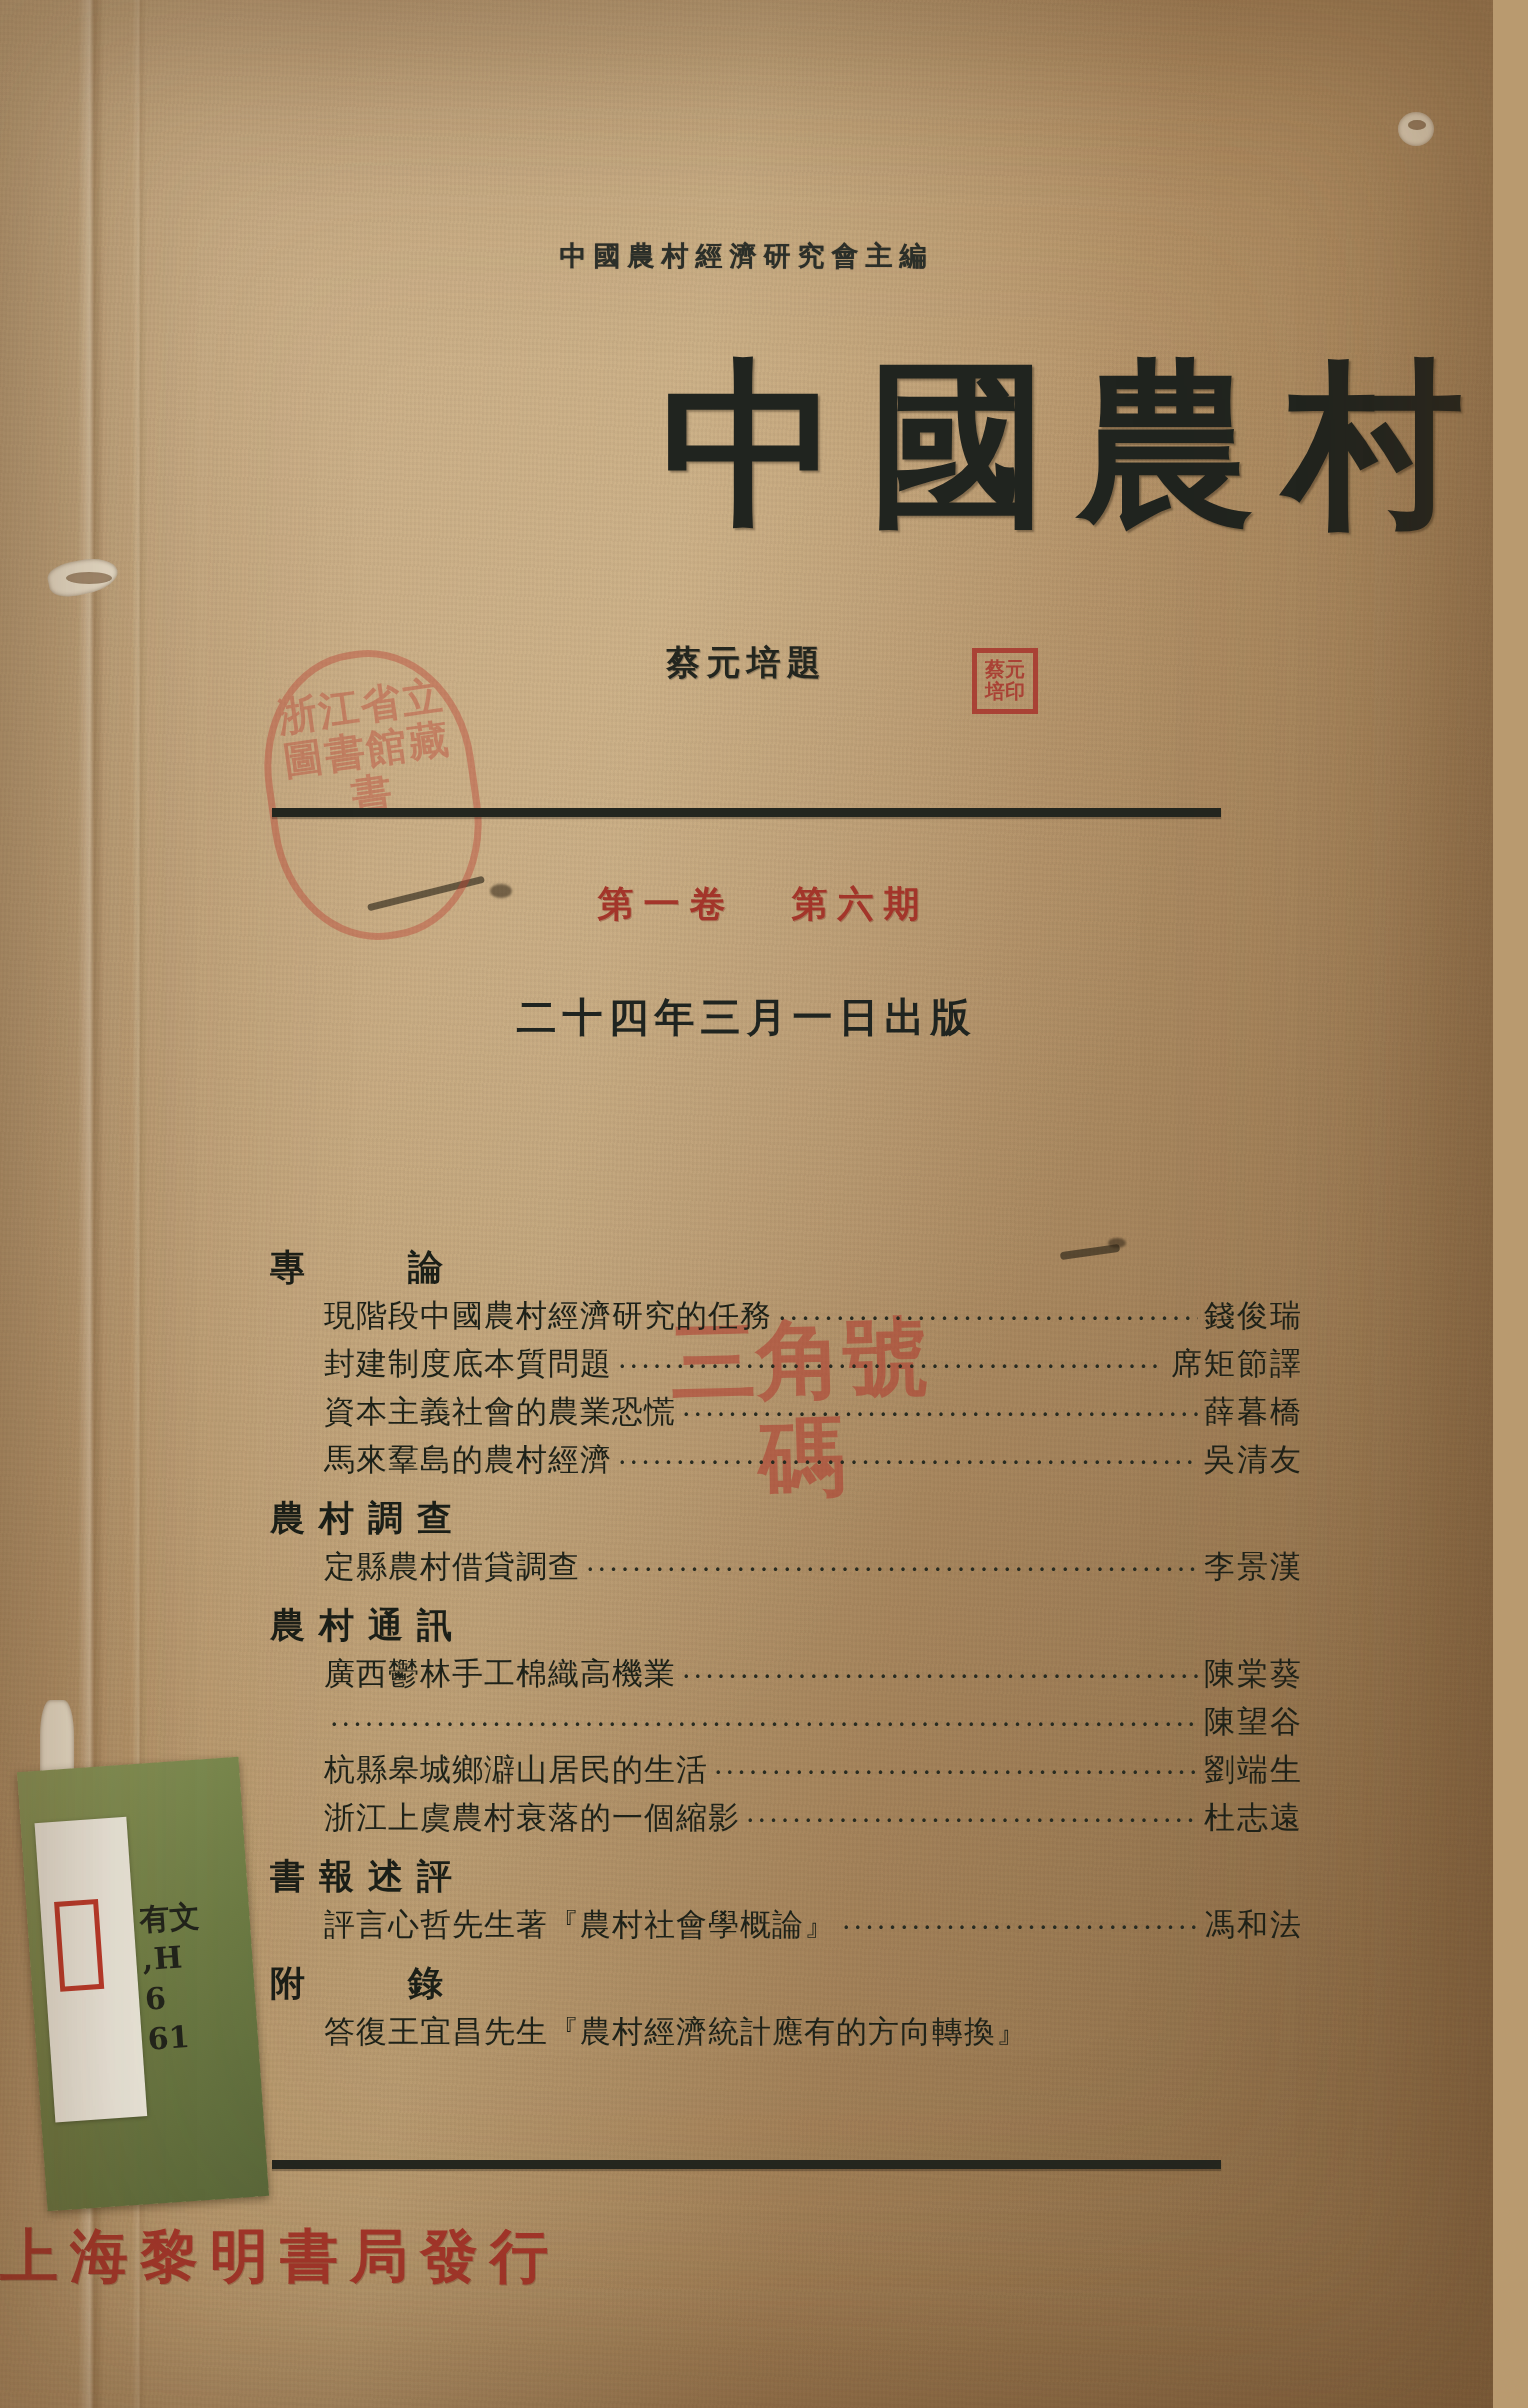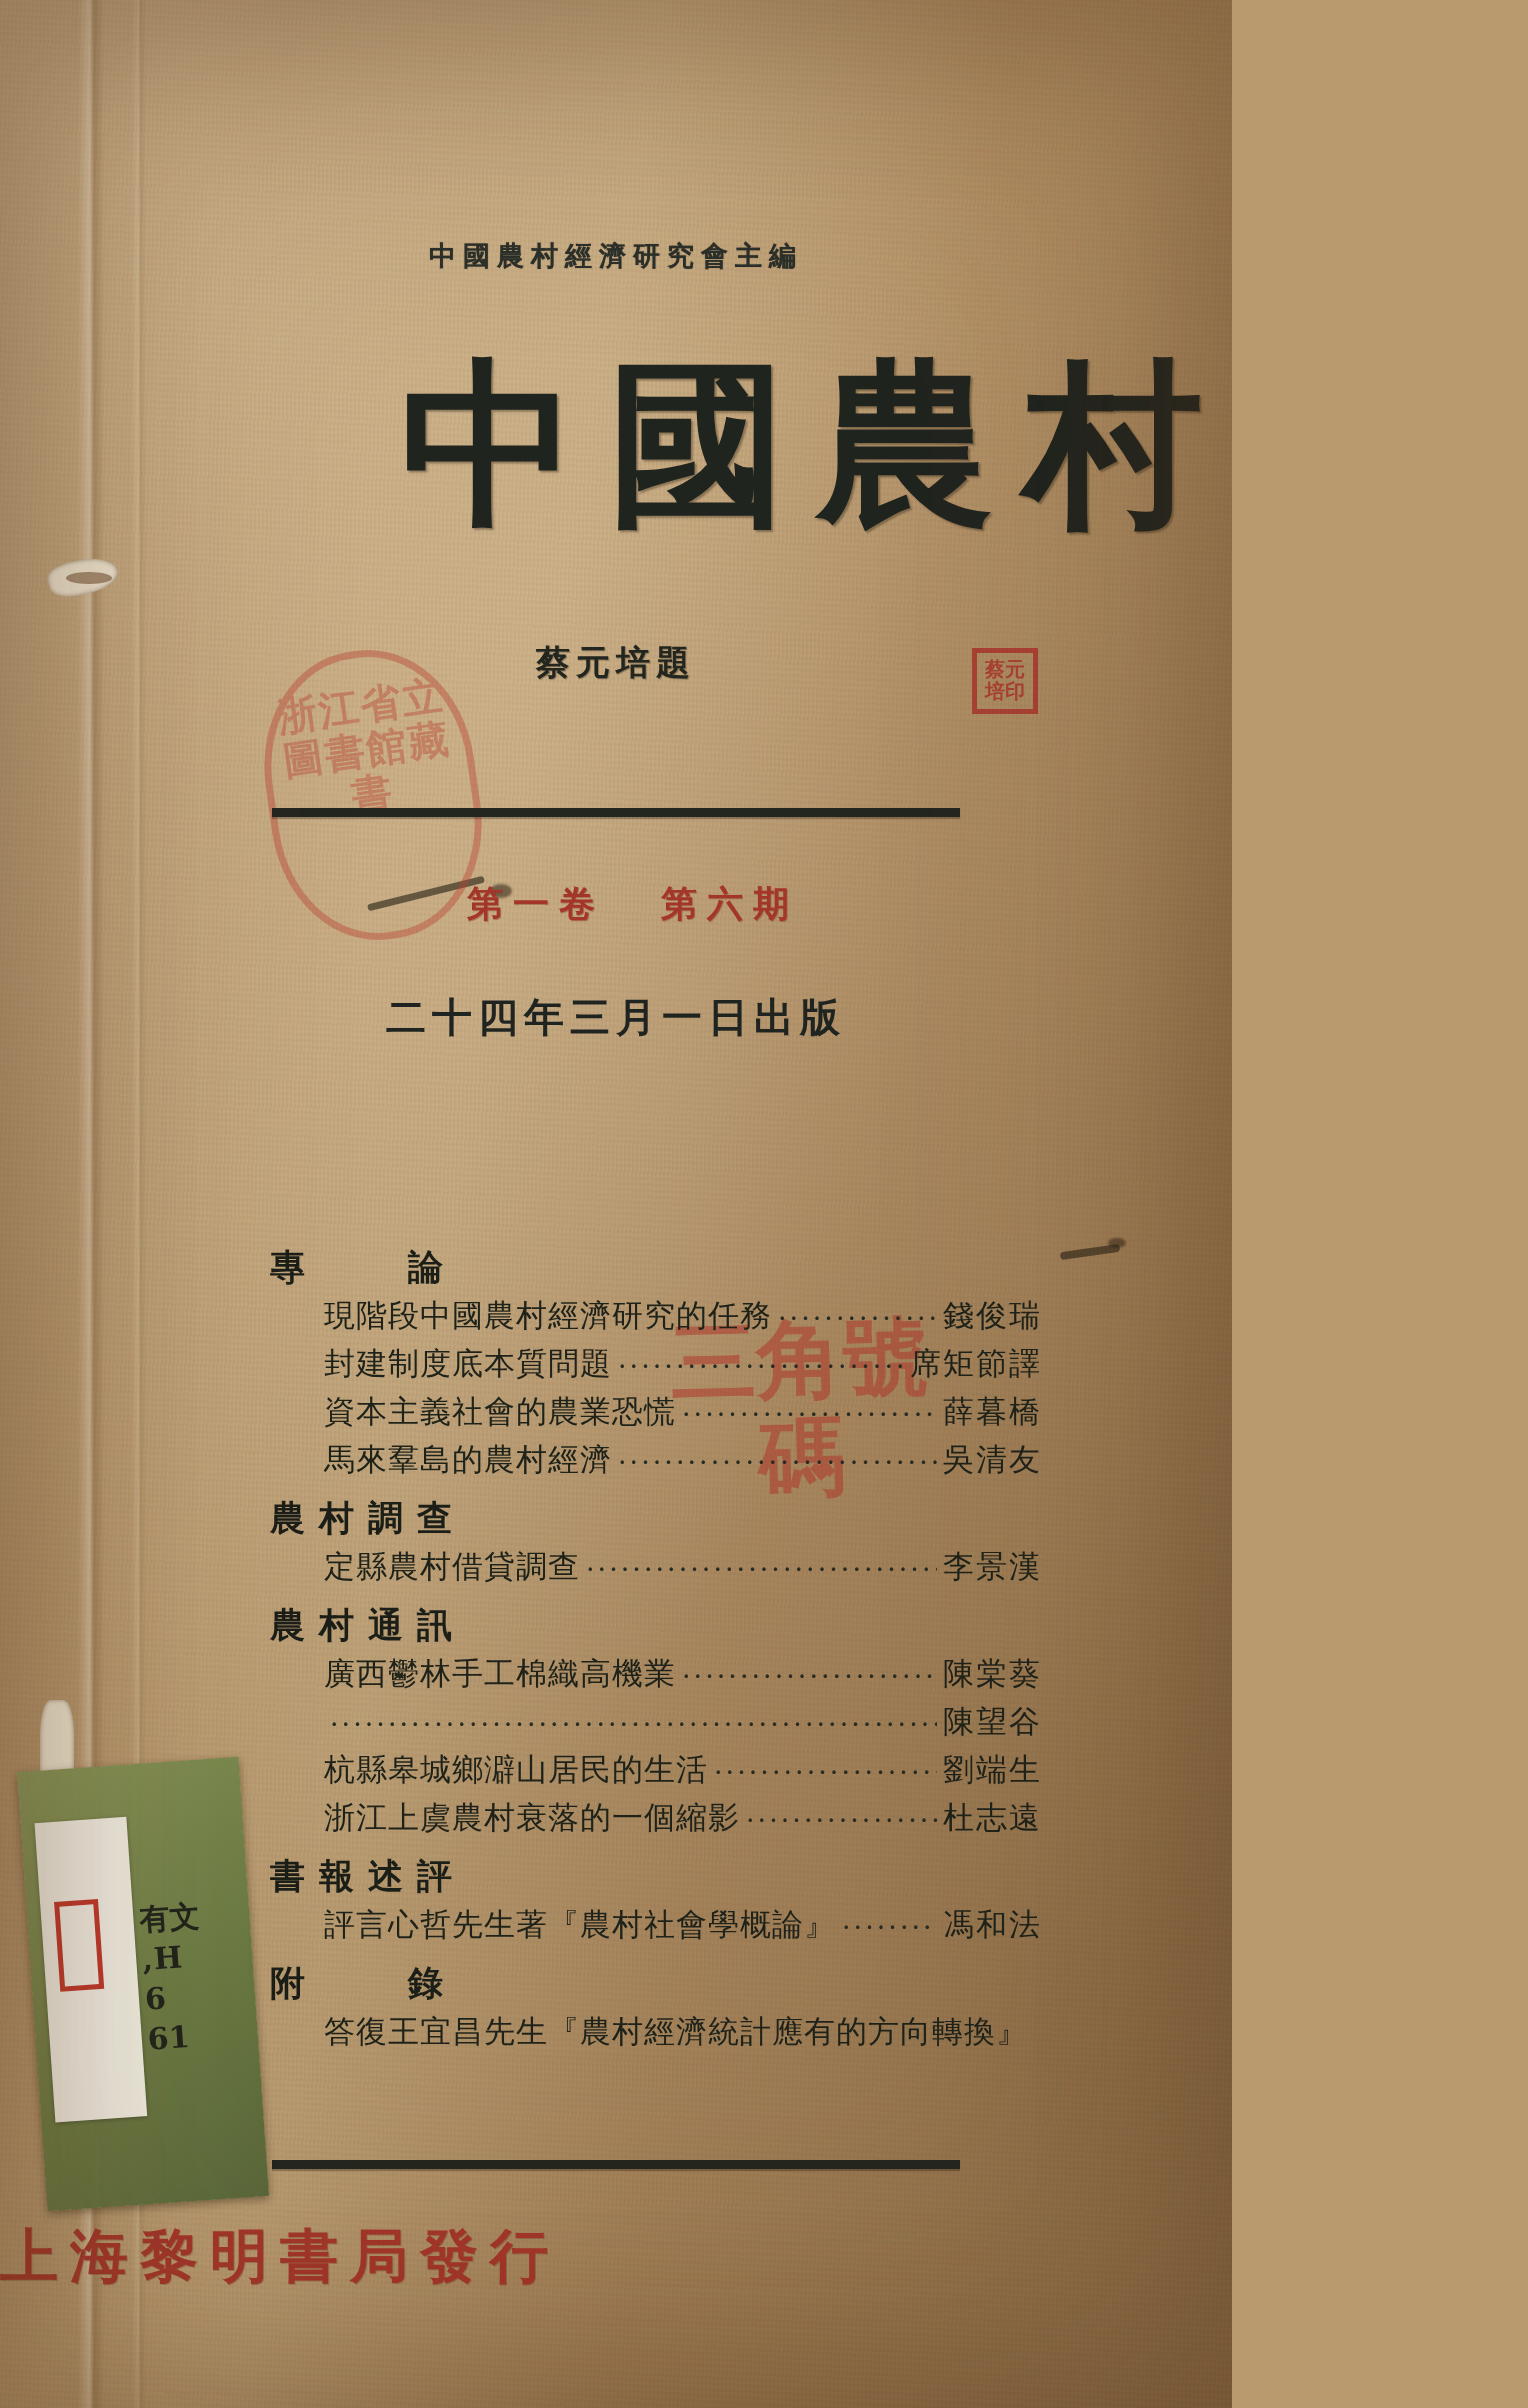--- a/index.html
+++ b/index.html
@@ -4,21 +4,21 @@
 <style>
   html, body { margin:0; padding:0; }
   body {
     width:1528px; height:2408px;
     background:#b99a6f;
     font-family:"DejaVu Serif", serif;
     overflow:hidden;
   }
   
   #page {
-    position:relative; width:1232px; height:2408px;
+    position:relative; width:1493px; height:2408px;
     background:
       radial-gradient(ellipse at 20% 12%, rgba(255,240,210,0.30), rgba(255,240,210,0) 55%),
       radial-gradient(ellipse at 85% 85%, rgba(90,60,30,0.30), rgba(90,60,30,0) 60%),
       radial-gradient(ellipse at 55% 45%, rgba(210,180,140,0.35), rgba(160,125,85,0) 70%),
       linear-gradient(100deg, #bb9e74 0%, #b6966c 18%, #c0a378 40%, #b18f64 62%, #ab8a60 80%, #9d7d55 100%);
     overflow:hidden;
   }
   
   #grain {
     position:absolute; inset:0;

